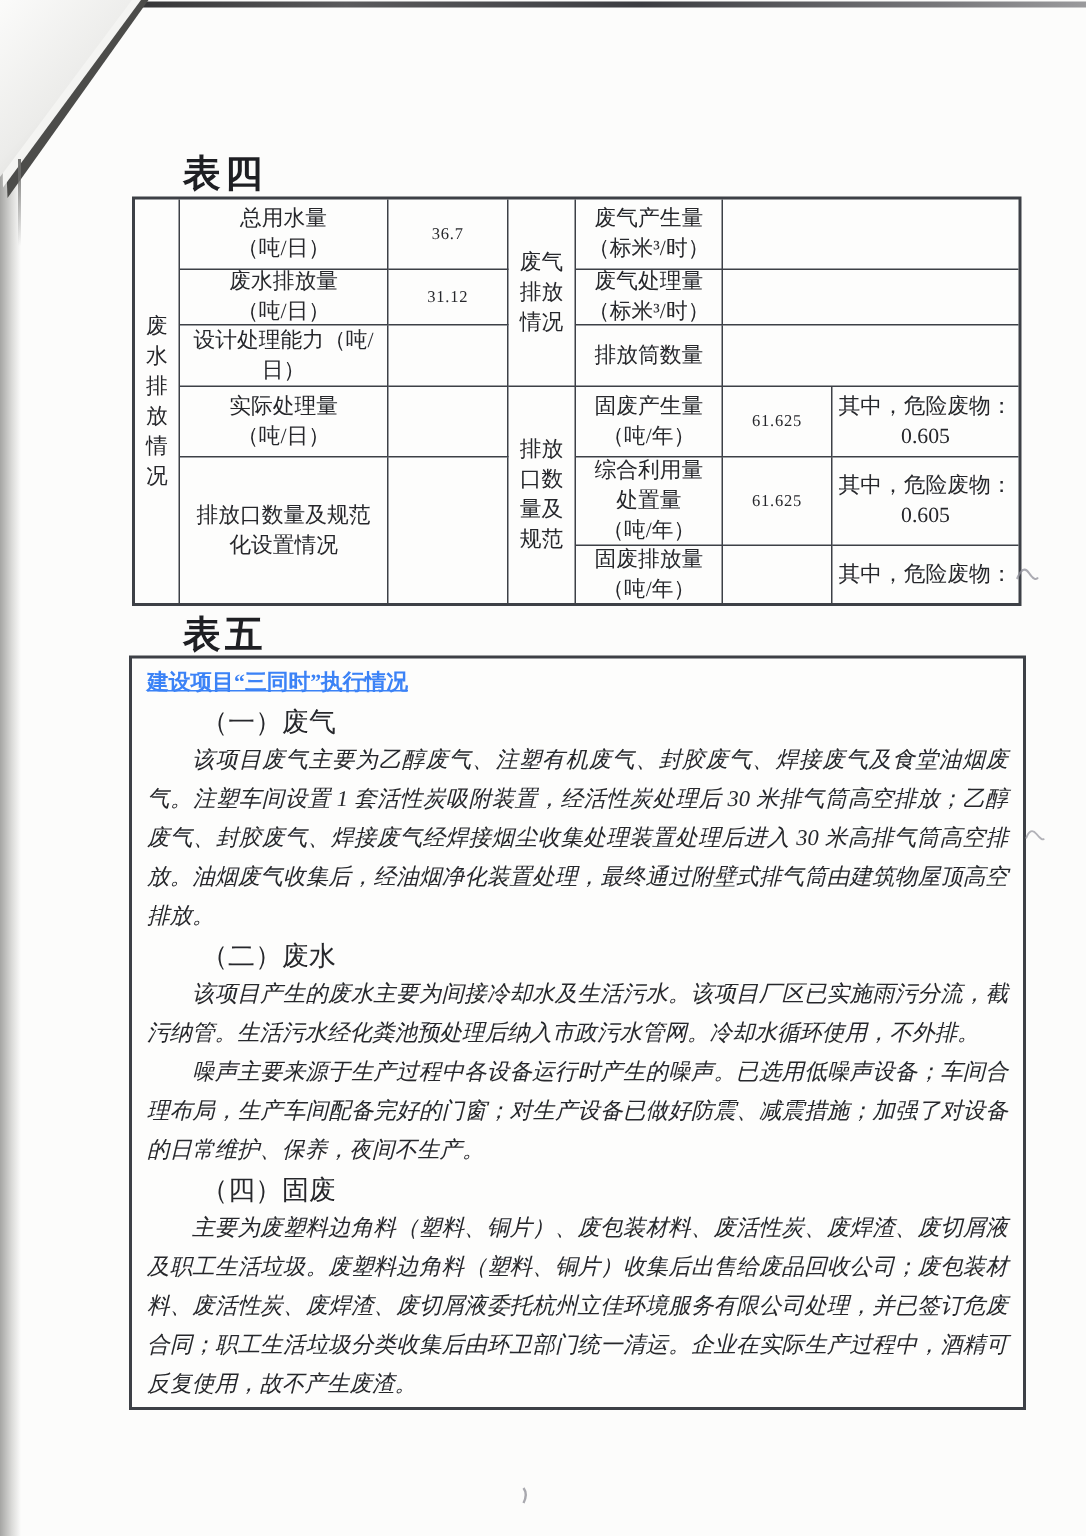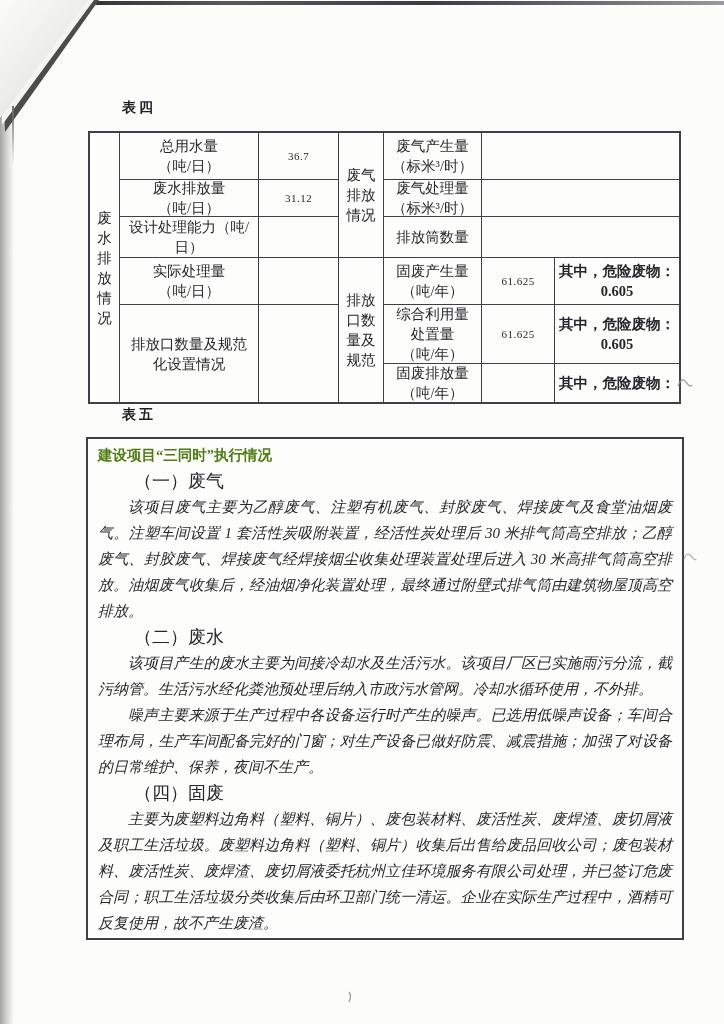--- a/index.html
+++ b/index.html
@@ -8,42 +8,42 @@
   
   .scan-top{position:absolute;left:66px;right:0;top:1px;height:4px;
             background:linear-gradient(to right,#2e2e30,#5a5a5c 25%,#3c3d41 55%,#77777a 85%,#9a9a9c);}
   .scan-left{position:absolute;left:0;top:0;width:14px;height:1024px;
              background:linear-gradient(to right,#a5a5a3,#d9d9d7 55%,rgba(255,255,255,0));}
   .fold-svg{position:absolute;left:0;top:0;}
   .fold-tail{position:absolute;left:12px;top:106px;width:2px;height:58px;
              background:linear-gradient(to bottom,#6f6f6d,rgba(160,160,158,0));}
   
   .tbl-heading{position:absolute;font-family:Liberation Serif, serif;
-               font-weight:bold;font-size:14px;letter-spacing:3px;color:#1e1f23;}
+               font-weight:bold;font-size:25px;letter-spacing:3px;color:#1e1f23;}
   #h4{left:122px;top:99px;} #h5{left:122px;top:406px;}
   
   .t4{position:absolute;left:88px;top:131px;display:grid;
       grid-template-columns:30px 139px 80px 45px 98px 73px 124px;
       grid-template-rows:47px 37px 41px 47px 59px 38px;
       border:2px solid #3d4046;background:#fdfdfc;}
   .t4 .c{border-right:1.5px solid #3d4046;border-bottom:1.5px solid #3d4046;
          display:flex;flex-direction:column;align-items:center;justify-content:center;
          text-align:center;font-size:14.5px;line-height:20px;padding:1px 2px;box-sizing:border-box;}
-  .t4 .no-r{border-right:none;font-weight:bold;} .t4 .no-b{border-bottom:none;text-align:center;}
+  .t4 .no-r{border-right:none;} .t4 .no-b{border-bottom:none;text-align:center;}
   .t4 .ln{display:block;}
   .t4 .val{font-size:11px;letter-spacing:.5px;}
   .vert{word-break:break-all;}
   .grp-water{line-height:38px;font-size:15px;}
   .grp-gas{line-height:31px;font-size:15px;}
   .grp-solid{line-height:26px;font-size:15px;}
   .hz{font-size:14px;line-height:20px;}
   
   .box5{position:absolute;left:86px;top:437px;width:598px;height:503px;box-sizing:border-box;
         border:2px solid #3d4046;background:#fdfdfc;padding:3px 10px 0 10px;overflow:hidden;}
-  .box5-header{font-weight:bold;font-size:14.5px;line-height:26px;color:#4d7c0f;}
+  .box5-header{font-weight:bold;font-size:14.5px;line-height:26px;color:#3b82f6;text-decoration:underline;}
   .sec-title{font-size:18px;line-height:26px;text-indent:2em;}
   .sec-body{font-size:15px;line-height:26px;text-indent:2em;text-align:justify;font-style:italic;}
   .pen{position:absolute;opacity:.75;}
 </style>
 </head>
 <body>
 
 <div class="page">
 
   <div class="scan-top"></div>

